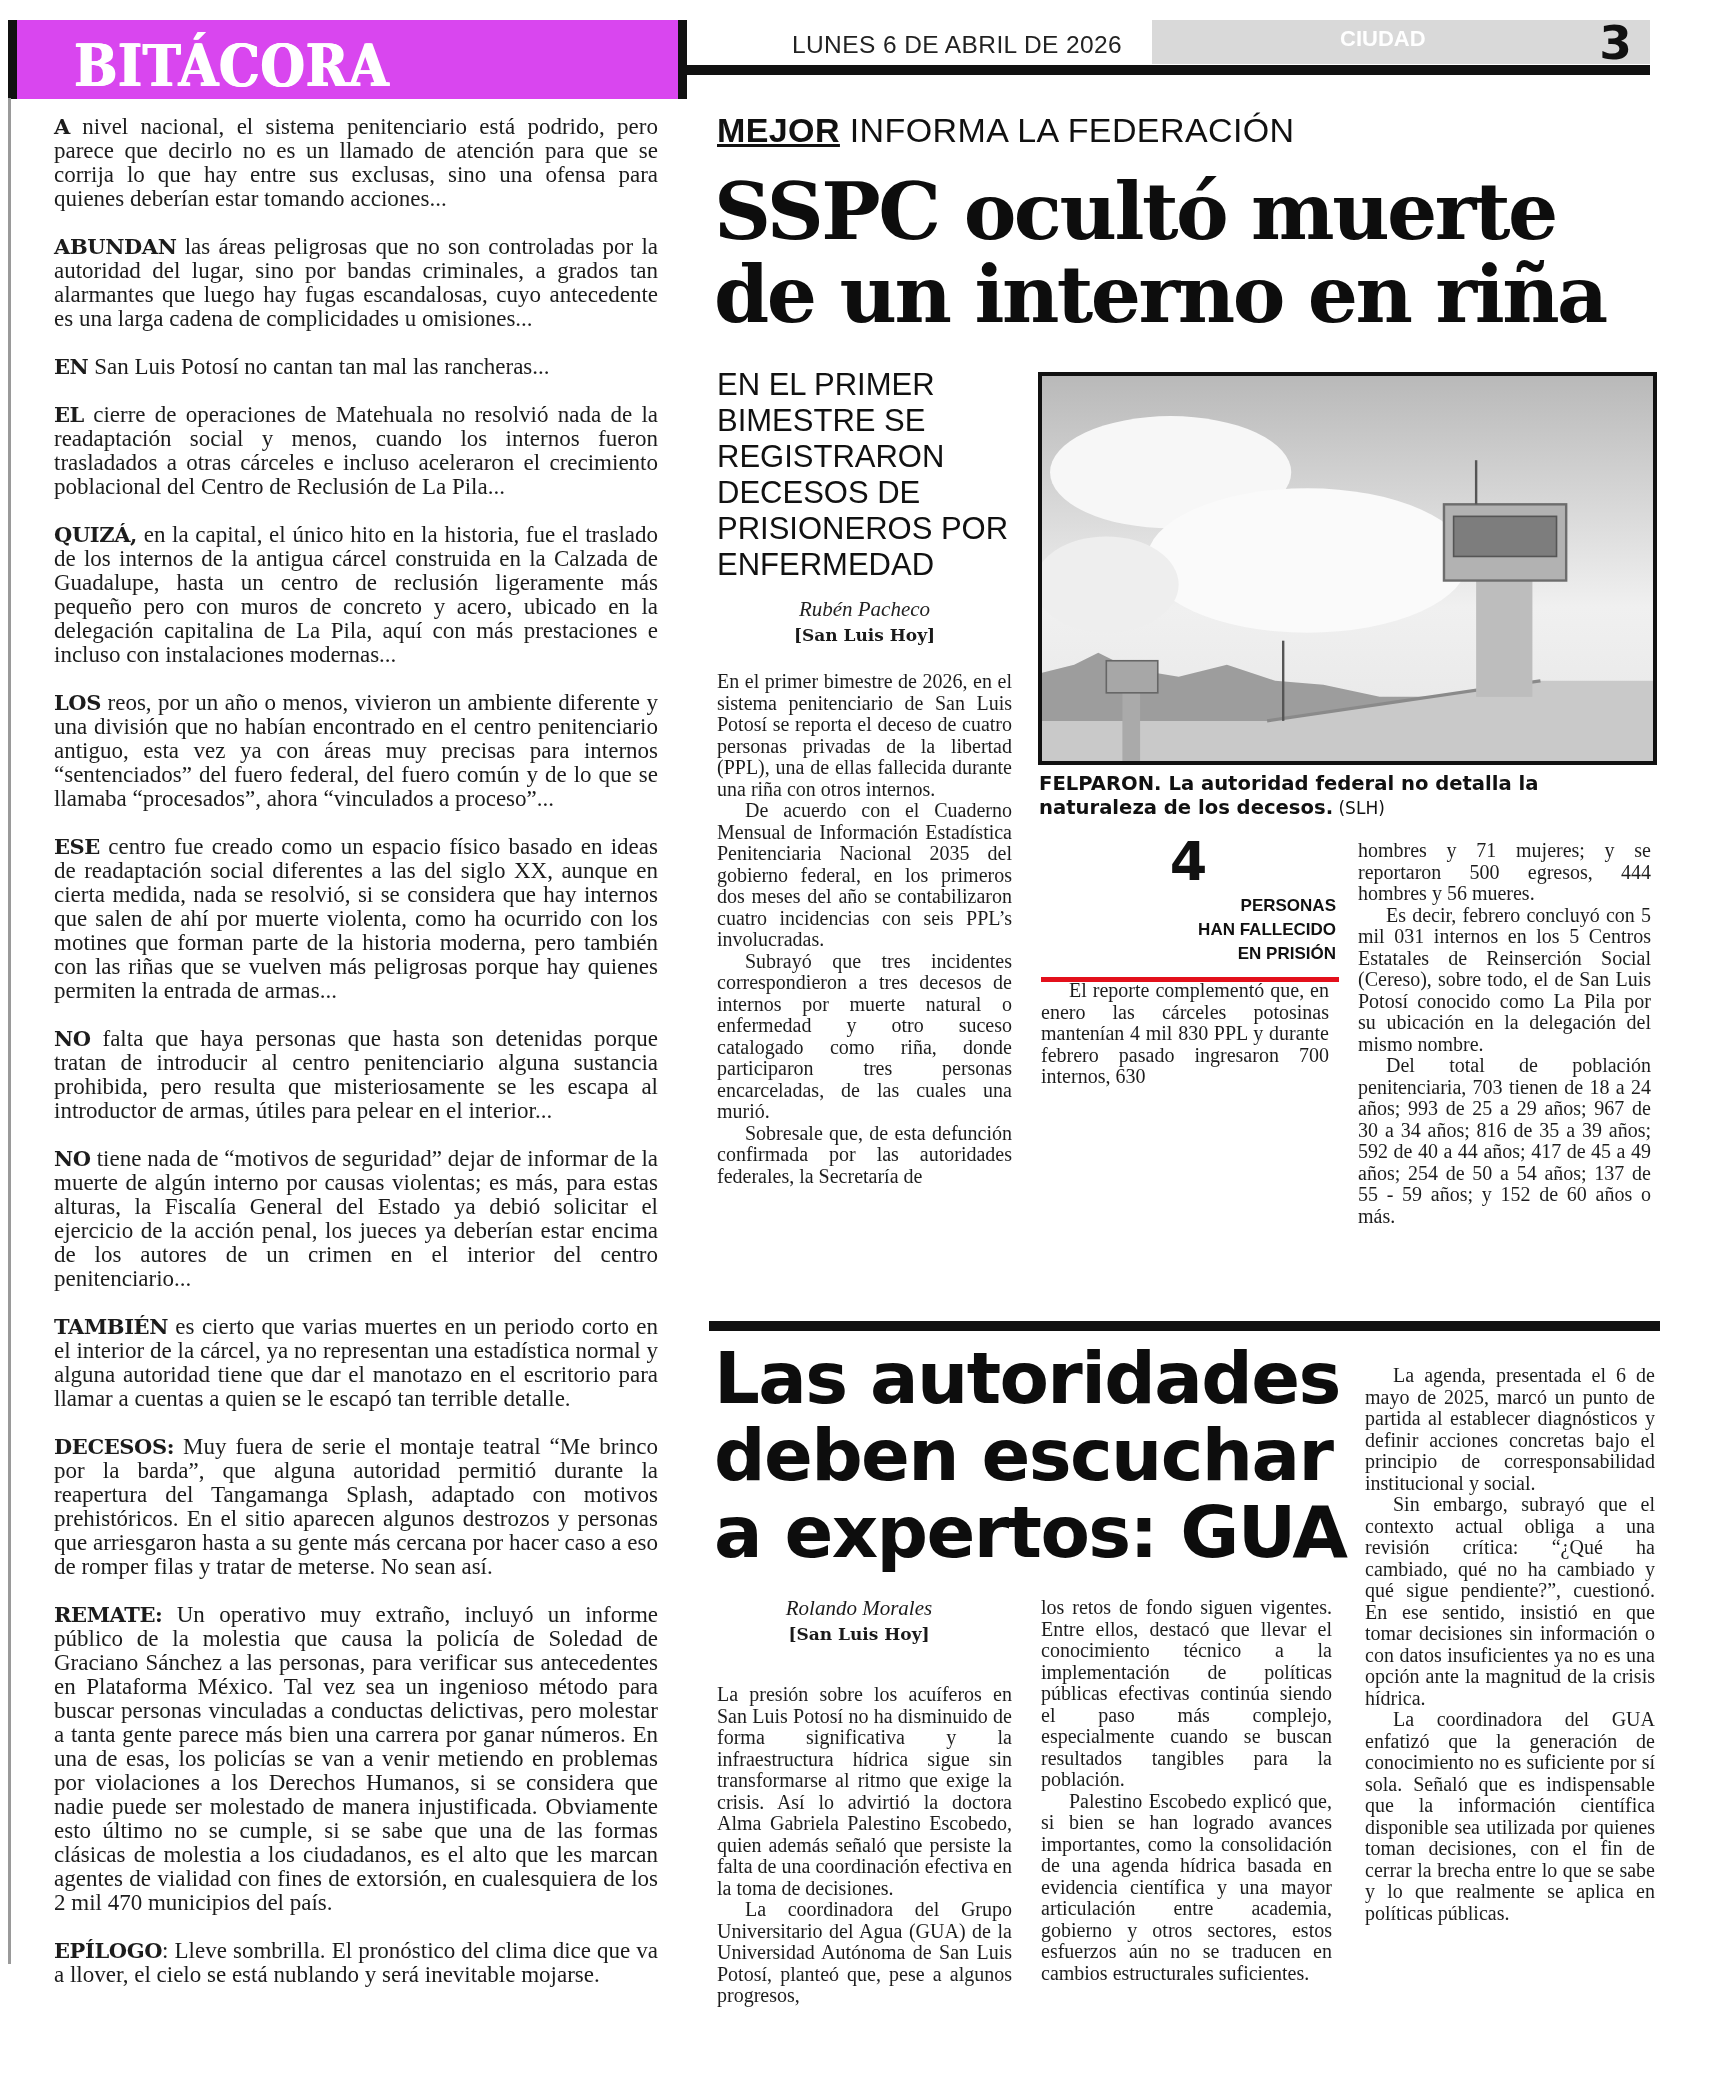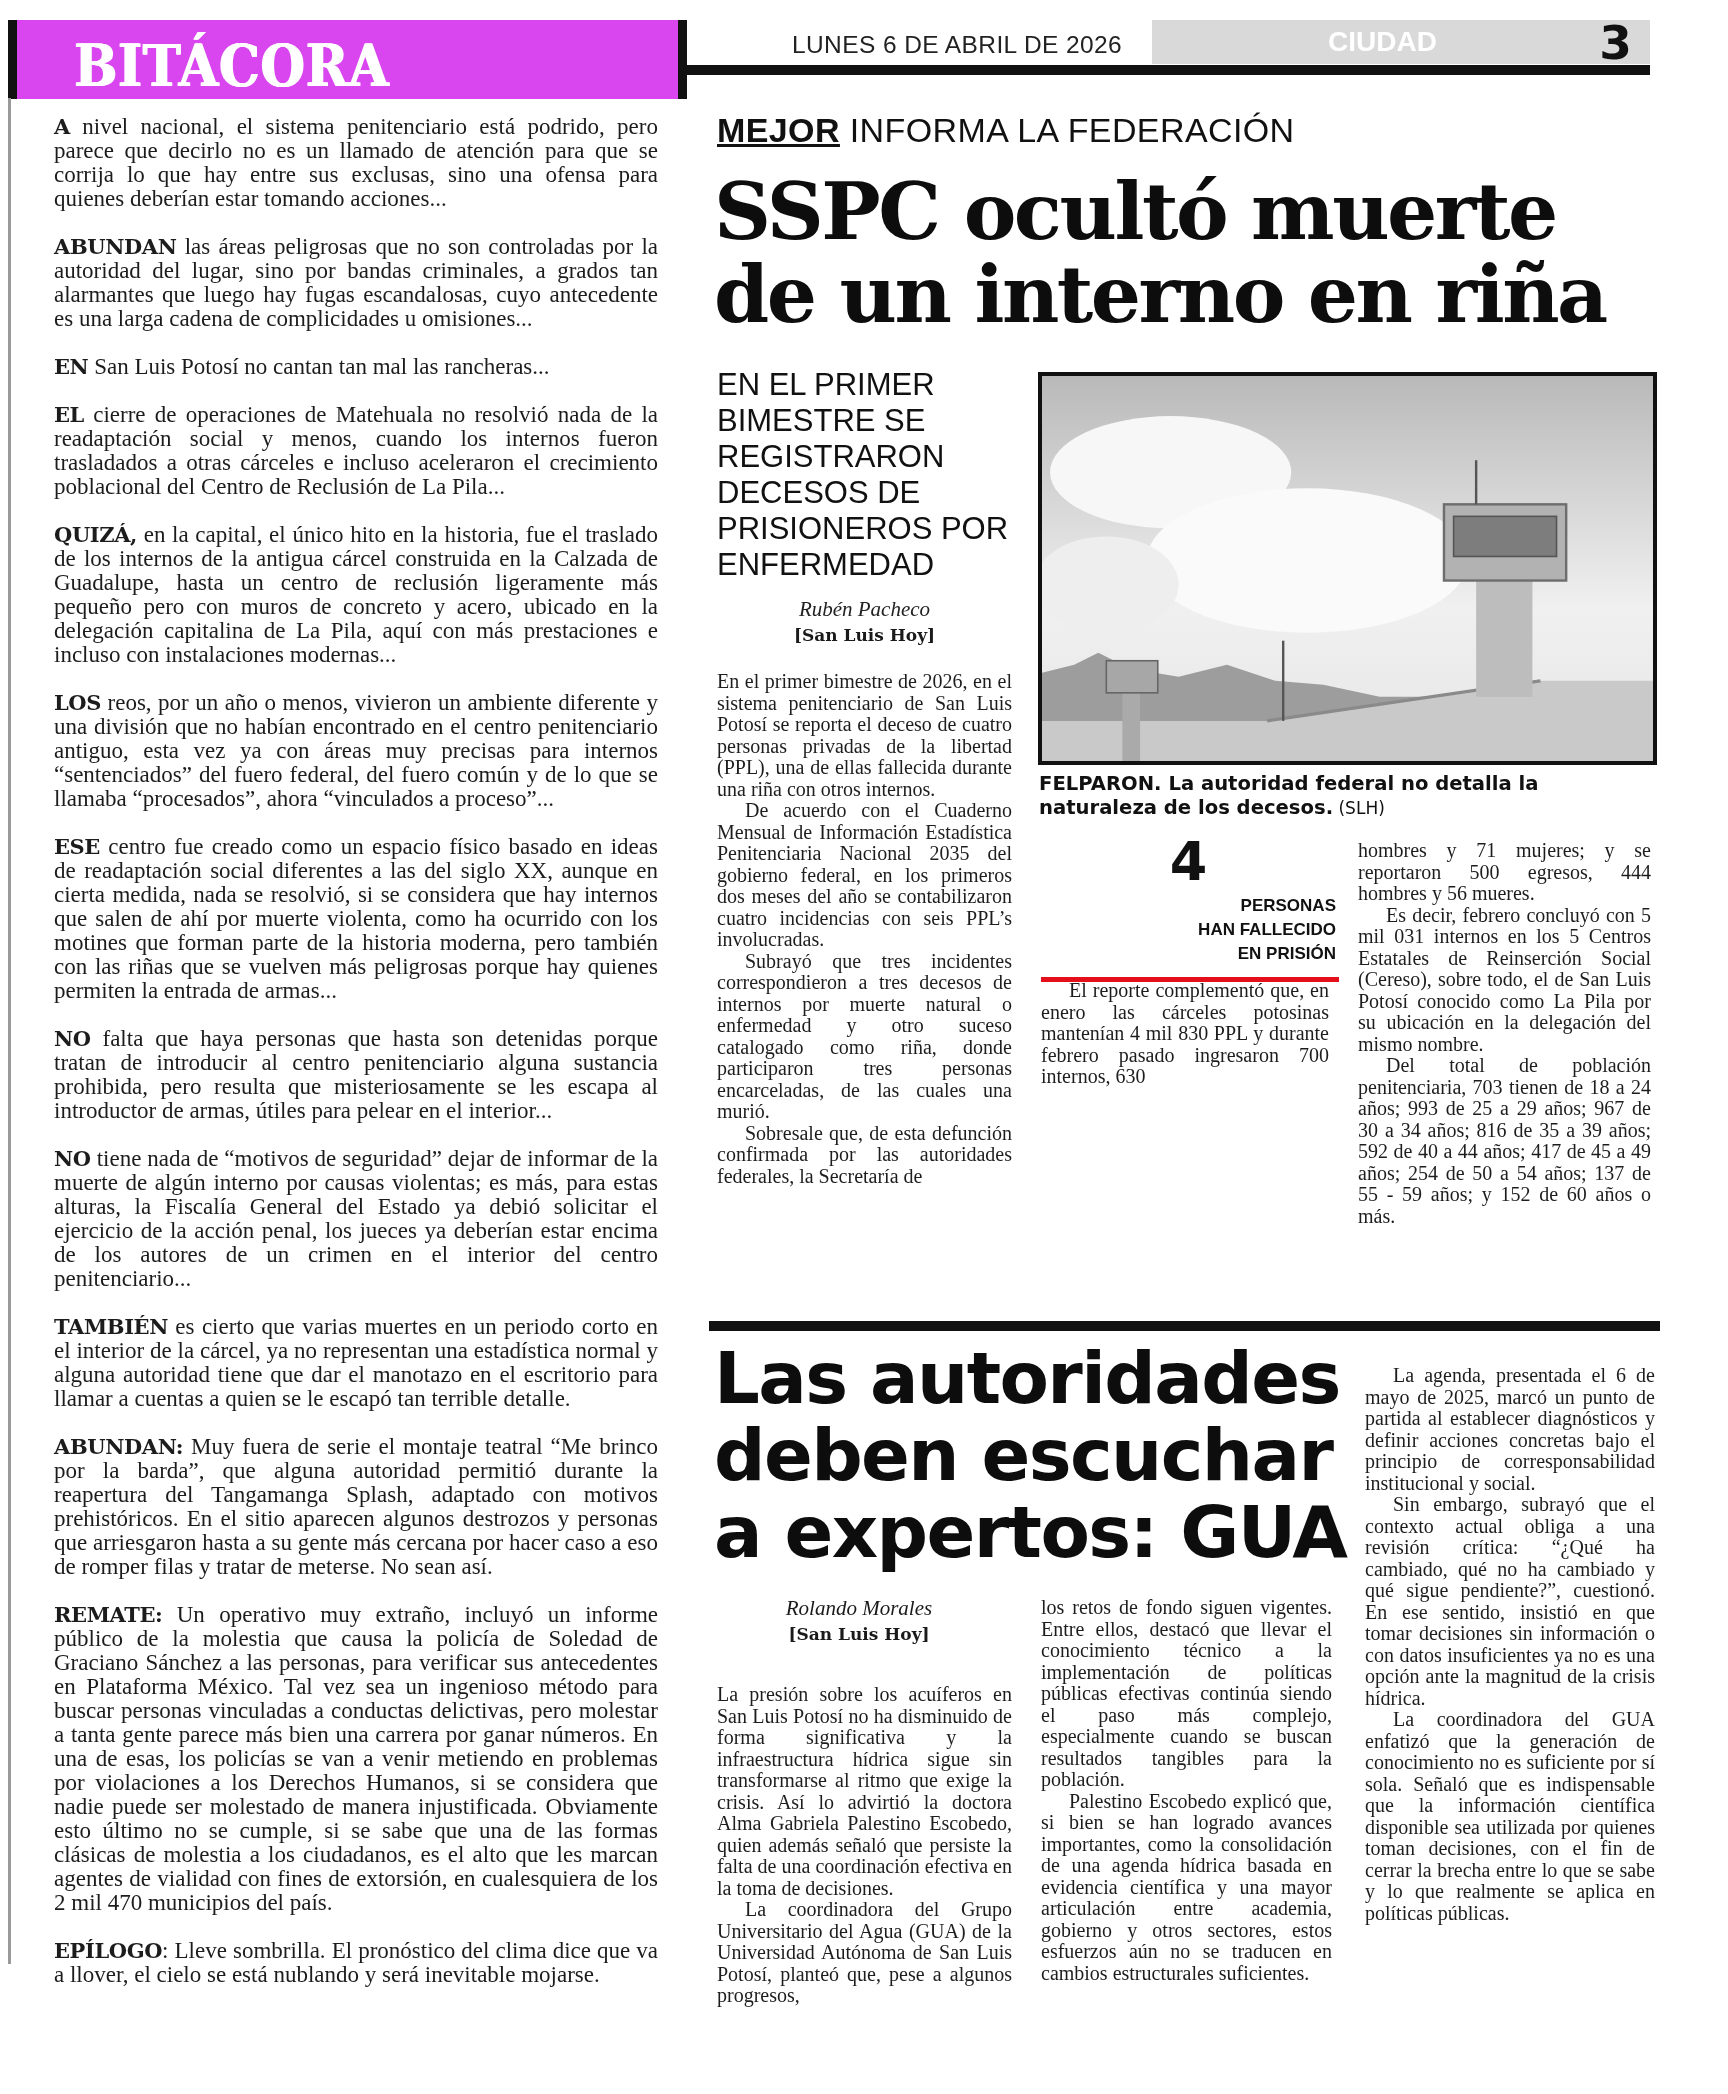--- a/index.html
+++ b/index.html
@@ -35,22 +35,22 @@
     position: absolute; left: 686px; top: 19.6px; width: 964px; height: 57px;
   }
   .folio .date {
     position: absolute; left: 106px; top: 11.5px;
     font-family: "Liberation Sans", sans-serif; font-size: 24.5px; color: #222; letter-spacing: 0.4px;
   }
   .folio .section-box {
     position: absolute; left: 466px; top: 0; width: 498px; height: 44px; background: #d9d9d9;
   }
   .folio .section {
-    position: absolute; left: 176px; top: 6.5px;
-    font-family: "Liberation Sans", sans-serif; font-weight: 700; font-size: 28px; color: #ffffff;
+    position: absolute; left: 188px; top: 6.5px;
+    font-family: "Liberation Sans", sans-serif; font-weight: 700; font-size: 22px; color: #ffffff;
   }
   .folio .page {
     position: absolute; right: 18px; top: -4.9px;
     font-family: "DejaVu Sans", sans-serif; font-weight: 900; font-size: 47px; color: #111;
   }
   .folio-rule { position: absolute; left: 686px; top: 65px; width: 964px; height: 9.8px; background: #111; }
 
   
   .kicker {
     position: absolute; left: 717px; top: 111px;
@@ -137,21 +137,21 @@
   <p><span class="lead">A</span><span> nivel nacional, el sistema penitenciario está podrido, pero parece que decirlo no es un llamado de atención para que se corrija lo que hay entre sus exclusas, sino una ofensa para quienes deberían estar tomando acciones...</span></p>
   <p><span class="lead">ABUNDAN</span><span> las áreas peligrosas que no son controladas por la autoridad del lugar, sino por bandas criminales, a grados tan alarmantes que luego hay fugas escandalosas, cuyo antecedente es una larga cadena de complicidades u omisiones...</span></p>
   <p><span class="lead">EN</span><span> San Luis Potosí no cantan tan mal las rancheras...</span></p>
   <p><span class="lead">EL</span><span> cierre de operaciones de Matehuala no resolvió nada de la readaptación social y menos, cuando los internos fueron trasladados a otras cárceles e incluso aceleraron el crecimiento poblacional del Centro de Reclusión de La Pila...</span></p>
   <p><span class="lead">QUIZÁ,</span><span> en la capital, el único hito en la historia, fue el traslado de los internos de la antigua cárcel construida en la Calzada de Guadalupe, hasta un centro de reclusión ligeramente más pequeño pero con muros de concreto y acero, ubicado en la delegación capitalina de La Pila, aquí con más prestaciones e incluso con instalaciones modernas...</span></p>
   <p><span class="lead">LOS</span><span> reos, por un año o menos, vivieron un ambiente diferente y una división que no habían encontrado en el centro penitenciario antiguo, esta vez ya con áreas muy precisas para internos “sentenciados” del fuero federal, del fuero común y de lo que se llamaba “procesados”, ahora “vinculados a proceso”...</span></p>
   <p><span class="lead">ESE</span><span> centro fue creado como un espacio físico basado en ideas de readaptación social diferentes a las del siglo XX, aunque en cierta medida, nada se resolvió, si se considera que hay internos que salen de ahí por muerte violenta, como ha ocurrido con los motines que forman parte de la historia moderna, pero también con las riñas que se vuelven más peligrosas porque hay quienes permiten la entrada de armas...</span></p>
   <p><span class="lead">NO</span><span> falta que haya personas que hasta son detenidas porque tratan de introducir al centro penitenciario alguna sustancia prohibida, pero resulta que misteriosamente se les escapa al introductor de armas, útiles para pelear en el interior...</span></p>
   <p><span class="lead">NO</span><span> tiene nada de “motivos de seguridad” dejar de informar de la muerte de algún interno por causas violentas; es más, para estas alturas, la Fiscalía General del Estado ya debió solicitar el ejercicio de la acción penal, los jueces ya deberían estar encima de los autores de un crimen en el interior del centro penitenciario...</span></p>
   <p><span class="lead">TAMBIÉN</span><span> es cierto que varias muertes en un periodo corto en el interior de la cárcel, ya no representan una estadística normal y alguna autoridad tiene que dar el manotazo en el escritorio para llamar a cuentas a quien se le escapó tan terrible detalle.</span></p>
-  <p><span class="lead">ABUNDAN:</span><span> Muy fuera de serie el montaje teatral “Me brinco por la barda”, que alguna autoridad permitió durante la reapertura del Tangamanga Splash, adaptado con motivos prehistóricos. En el sitio aparecen algunos destrozos y personas que arriesgaron hasta a su gente más cercana por hacer caso a eso de romper filas y tratar de meterse. No sean así.</span></p>
+  <p><span class="lead">DECESOS:</span><span> Muy fuera de serie el montaje teatral “Me brinco por la barda”, que alguna autoridad permitió durante la reapertura del Tangamanga Splash, adaptado con motivos prehistóricos. En el sitio aparecen algunos destrozos y personas que arriesgaron hasta a su gente más cercana por hacer caso a eso de romper filas y tratar de meterse. No sean así.</span></p>
   <p><span class="lead">REMATE:</span><span> Un operativo muy extraño, incluyó un informe público de la molestia que causa la policía de Soledad de Graciano Sánchez a las personas, para verificar sus antecedentes en Plataforma México. Tal vez sea un ingenioso método para buscar personas vinculadas a conductas delictivas, pero molestar a tanta gente parece más bien una carrera por ganar números. En una de esas, los policías se van a venir metiendo en problemas por violaciones a los Derechos Humanos, si se considera que nadie puede ser molestado de manera injustificada. Obviamente esto último no se cumple, si se sabe que una de las formas clásicas de molestia a los ciudadanos, es el alto que les marcan agentes de vialidad con fines de extorsión, en cualesquiera de los 2 mil 470 municipios del país.</span></p>
   <p><span class="lead">EPÍLOGO</span><span>: Lleve sombrilla. El pronóstico del clima dice que va a llover, el cielo se está nublando y será inevitable mojarse.</span></p>
 </div>
 
 <div class="folio">
   <span class="date">LUNES 6 DE ABRIL DE 2026</span>
   <div class="section-box">
     <span class="section">CIUDAD</span>
     <span class="page">3</span>
   </div>

